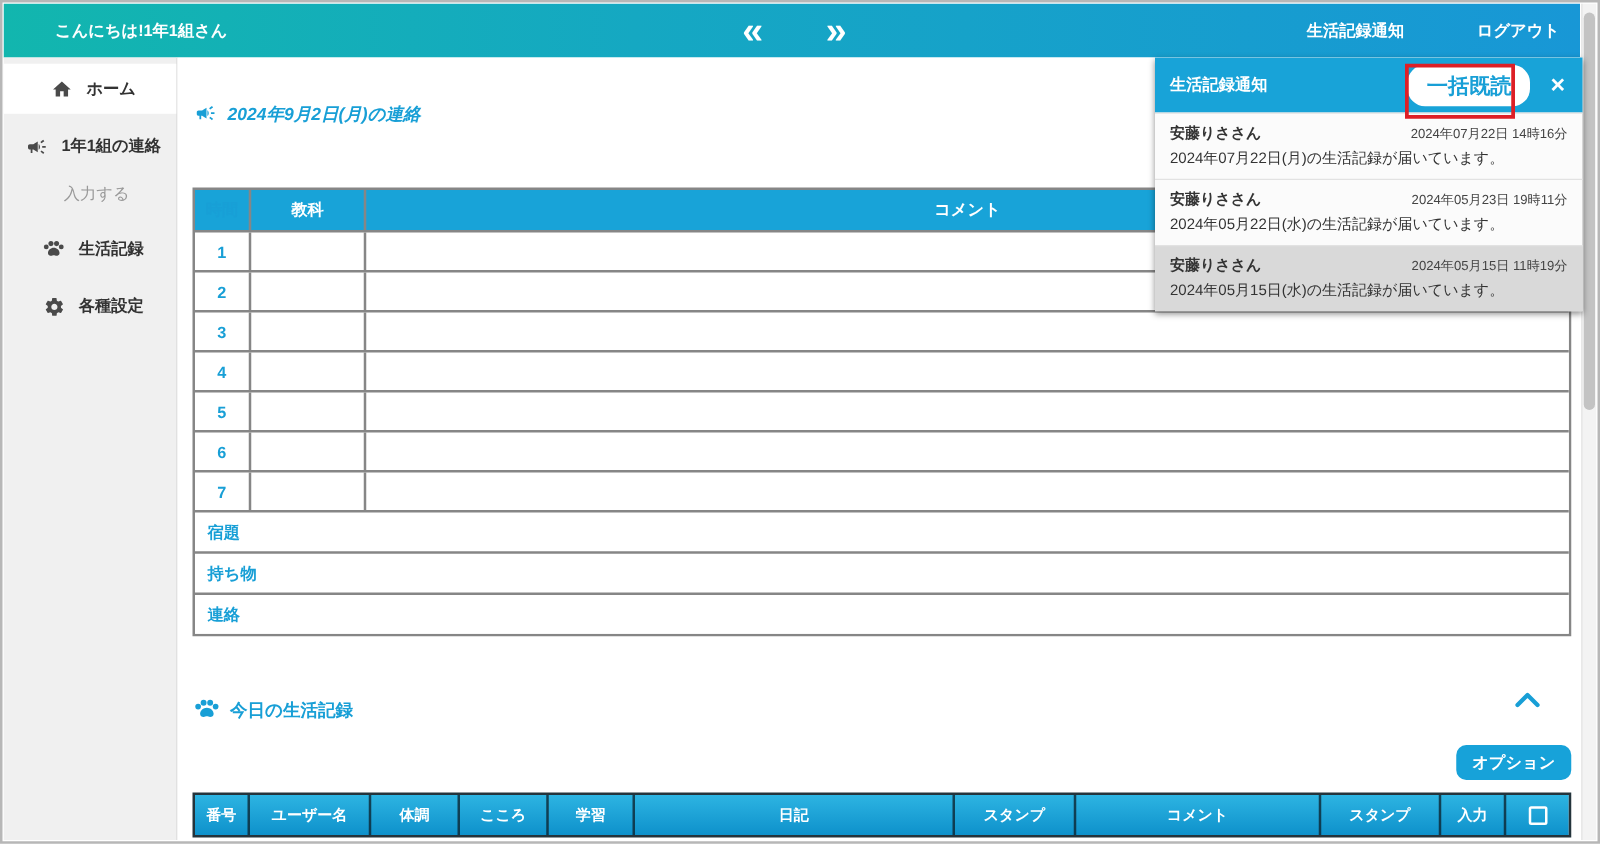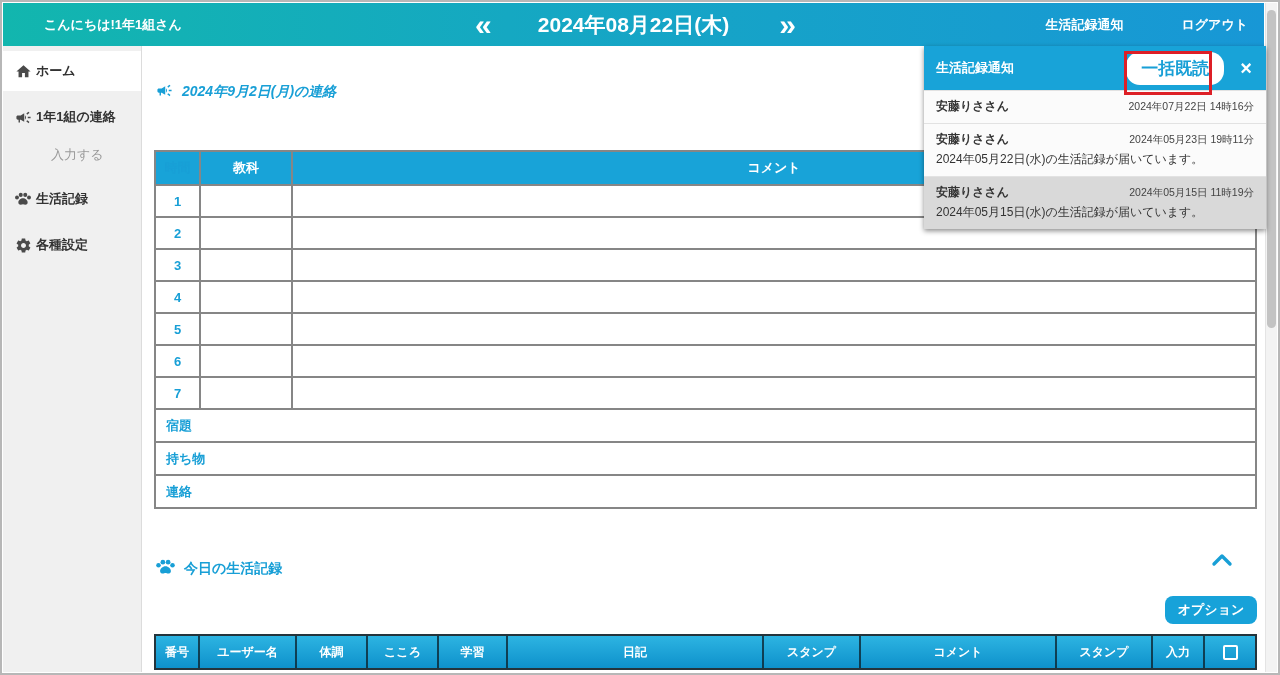--- a/index.html
+++ b/index.html
@@ -18,21 +18,21 @@
   .top-links { margin-left:auto; display:flex; gap:58px; padding-right:16px; font-size:13px; font-weight:bold; }
   .top-link { cursor:pointer; white-space:nowrap; }
 
   
   .scrollbar { position:absolute; right:1px; top:1px; bottom:1px; width:12px; background:#f3f3f3; border-left:1px solid #e4e4e4; }
   .scroll-thumb { position:absolute; left:1px; right:1px; top:7px; height:318px; background:#c3c3c3; border-radius:6px; }
 
   
   .sidebar { position:absolute; left:1px; top:44px; bottom:1px; width:139px;
     background:#f0f0f0; border-right:1px solid #dcdcdc; font-size:13px; color:#333; padding-top:5px; }
-  .side-item { display:flex; align-items:center; gap:4px; padding:11px 6px 11px 11px; cursor:pointer; }
+  .side-item { display:flex; align-items:center; gap:11px; padding:11px 6px 11px 11px; cursor:pointer;justify-content:center; }
   .side-item.active { background:#fff; }
   .side-item .lbl { font-weight:bold; }
   .side-sub { padding:9px 6px 9px 48px; color:#999; cursor:pointer; }
   .side-icon { width:18px; height:18px; display:flex; align-items:center; justify-content:center; flex:0 0 18px; }
   .mt6 { margin-top:6px; }
 
   
   .content { position:absolute; left:140px; top:44px; right:13px; bottom:1px; background:#fff; }
   .section-heading { display:flex; align-items:center; gap:8px; color:#189fd6; font-weight:bold; font-size:14px; }
   .notice-heading { position:absolute; top:36px; left:13px;font-style:italic; }
@@ -86,21 +86,20 @@
 </style>
 </head>
 <body>
 
 <div class="page">
 
   <div class="topbar">
     <div class="greeting">こんにちは!1年1組さん</div>
     <div class="date-nav">
       <div class="nav-arrow">«</div>
-      <div class="date">2024年08月22日(木)</div>
       <div class="nav-arrow">»</div>
     </div>
     <div class="top-links">
       <div class="top-link">生活記録通知</div>
       <div class="top-link">ログアウト</div>
     </div>
   </div>
 
   <div class="sidebar">
     <div class="side-item active">
@@ -241,20 +240,21 @@
     <div class="notif-header">
       <div class="notif-title">生活記録通知</div>
       <div class="mark-read-btn">一括既読</div>
       <div class="notif-close">×</div>
     </div>
     <div class="notif-item">
       <div class="notif-item-top">
         <span class="notif-name">安藤りささん</span>
         <span class="notif-time">2024年07月22日 14時16分</span>
       </div>
+      <div class="notif-msg">2024年07月22日(月)の生活記録が届いています。</div>
     </div>
     <div class="notif-item">
       <div class="notif-item-top">
         <span class="notif-name">安藤りささん</span>
         <span class="notif-time">2024年05月23日 19時11分</span>
       </div>
       <div class="notif-msg">2024年05月22日(水)の生活記録が届いています。</div>
     </div>
     <div class="notif-item read">
       <div class="notif-item-top">

